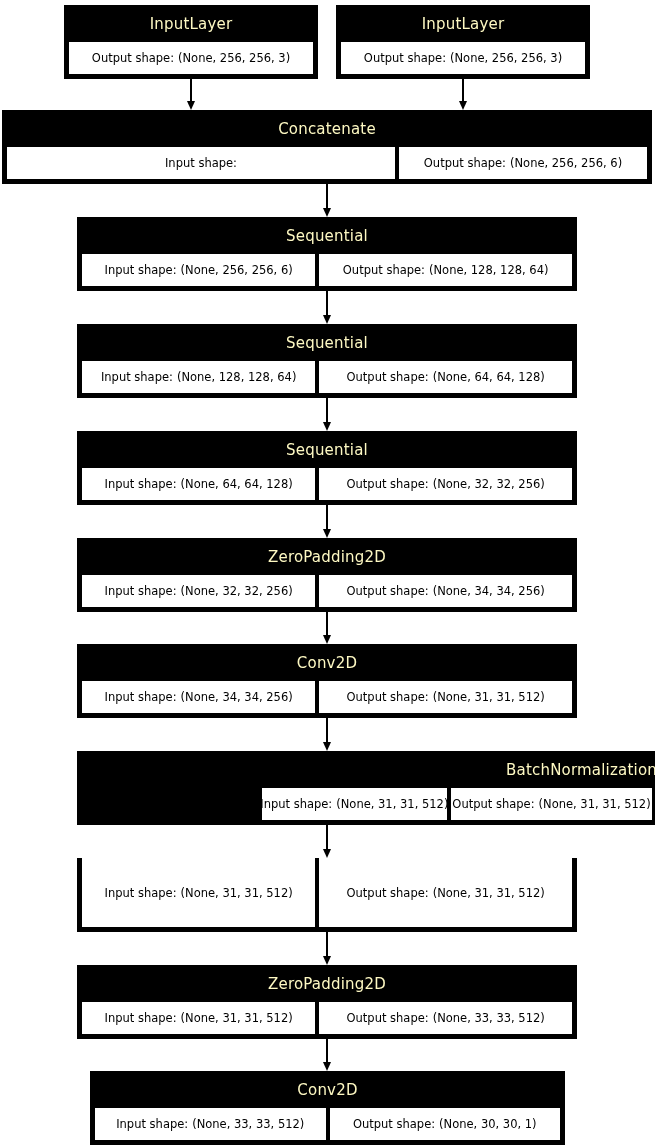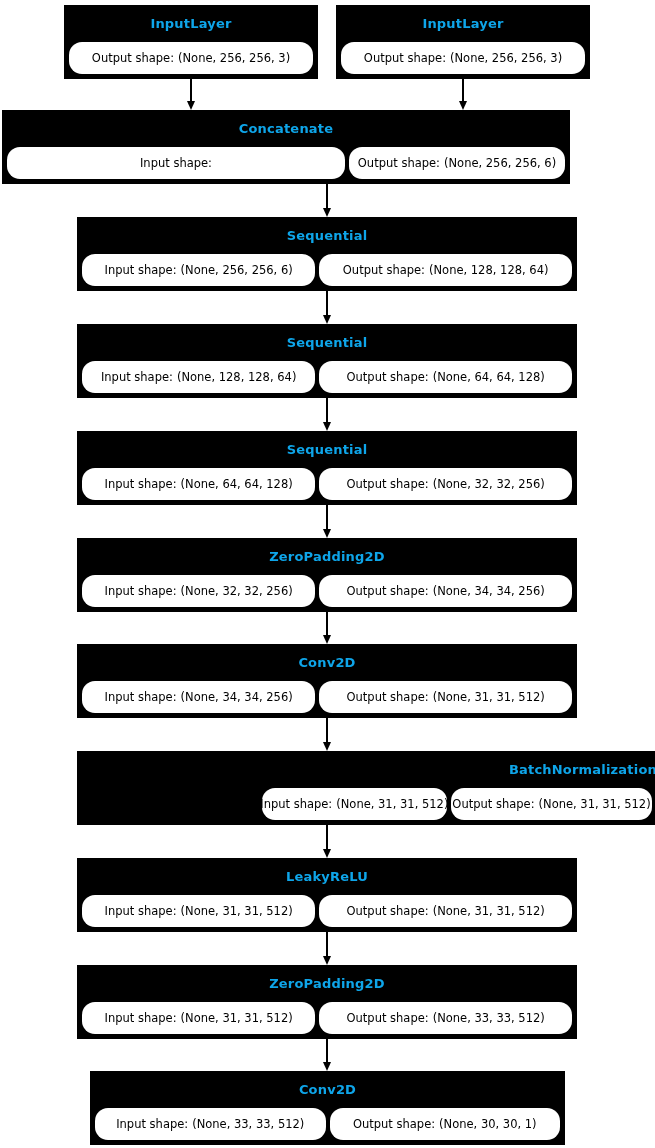--- a/index.html
+++ b/index.html
@@ -21,42 +21,41 @@
     background: #000000;
     box-sizing: border-box;
     display: flex;
     flex-direction: column;
   }
   .node-title {
     height: 37px;
     display: flex;
     align-items: center;
     justify-content: center;
-    color: #0ea5e9;
-    font-weight: bold;
-    font-size: 13px;
+    color: #fef9c3;
+    font-weight: normal;
+    font-size: 15px;
     letter-spacing: 0.2px;
     white-space: nowrap;
   }
   .node-cells {
     flex: 1;
     display: flex;
     gap: 4px;
     margin: 0 5px 5px 5px;
   }
   .cell {
     background: #ffffff;
     color: #000000;
     display: flex;
     align-items: center;
     justify-content: center;
     font-size: 11.5px;
     white-space: nowrap;
     overflow: hidden;
-    border-radius: 13px;
   }
   .cell .shape-label { font-weight: normal; }
   .cell .shape-value { font-weight: normal; margin-left: 4px; }
   .flex-1 { flex: 1; }
   .flex-in-std  { flex: 48; }
   .flex-out-std { flex: 52; }
   .flex-in-cat  { flex: 61; }
   .flex-out-cat { flex: 39; }
   .flex-half { flex: 50; }
   .arrow {
@@ -100,21 +99,21 @@
   <div class="node" style="left:336px; top:5px; width:254px;">
     <div class="node-title">InputLayer</div>
     <div class="node-cells">
       <div class="cell flex-1">
         <span class="shape-label">Output shape:</span>
         <span class="shape-value">(None, 256, 256, 3)</span>
       </div>
     </div>
   </div>
 
-  <div class="node" style="left:2px; top:110px; width:568px;">
+  <div class="node" style="left:2px; top:110px; width:650px;">
     <div class="node-title">Concatenate</div>
     <div class="node-cells">
       <div class="cell flex-in-cat">
         <span class="shape-label">Input shape:</span>
       </div>
       <div class="cell flex-out-cat">
         <span class="shape-label">Output shape:</span>
         <span class="shape-value">(None, 256, 256, 6)</span>
       </div>
     </div>
@@ -198,21 +197,20 @@
         <span class="shape-value">(None, 31, 31, 512)</span>
       </div>
       <div class="cell flex-out-std">
         <span class="shape-label">Output shape:</span>
         <span class="shape-value">(None, 31, 31, 512)</span>
       </div>
     </div>
   </div>
 
   <div class="node" style="left:77px; top:858px; width:500px;">
-    <div class="node-title">LeakyReLU</div>
     <div class="node-cells">
       <div class="cell flex-in-std">
         <span class="shape-label">Input shape:</span>
         <span class="shape-value">(None, 31, 31, 512)</span>
       </div>
       <div class="cell flex-out-std">
         <span class="shape-label">Output shape:</span>
         <span class="shape-value">(None, 31, 31, 512)</span>
       </div>
     </div>

